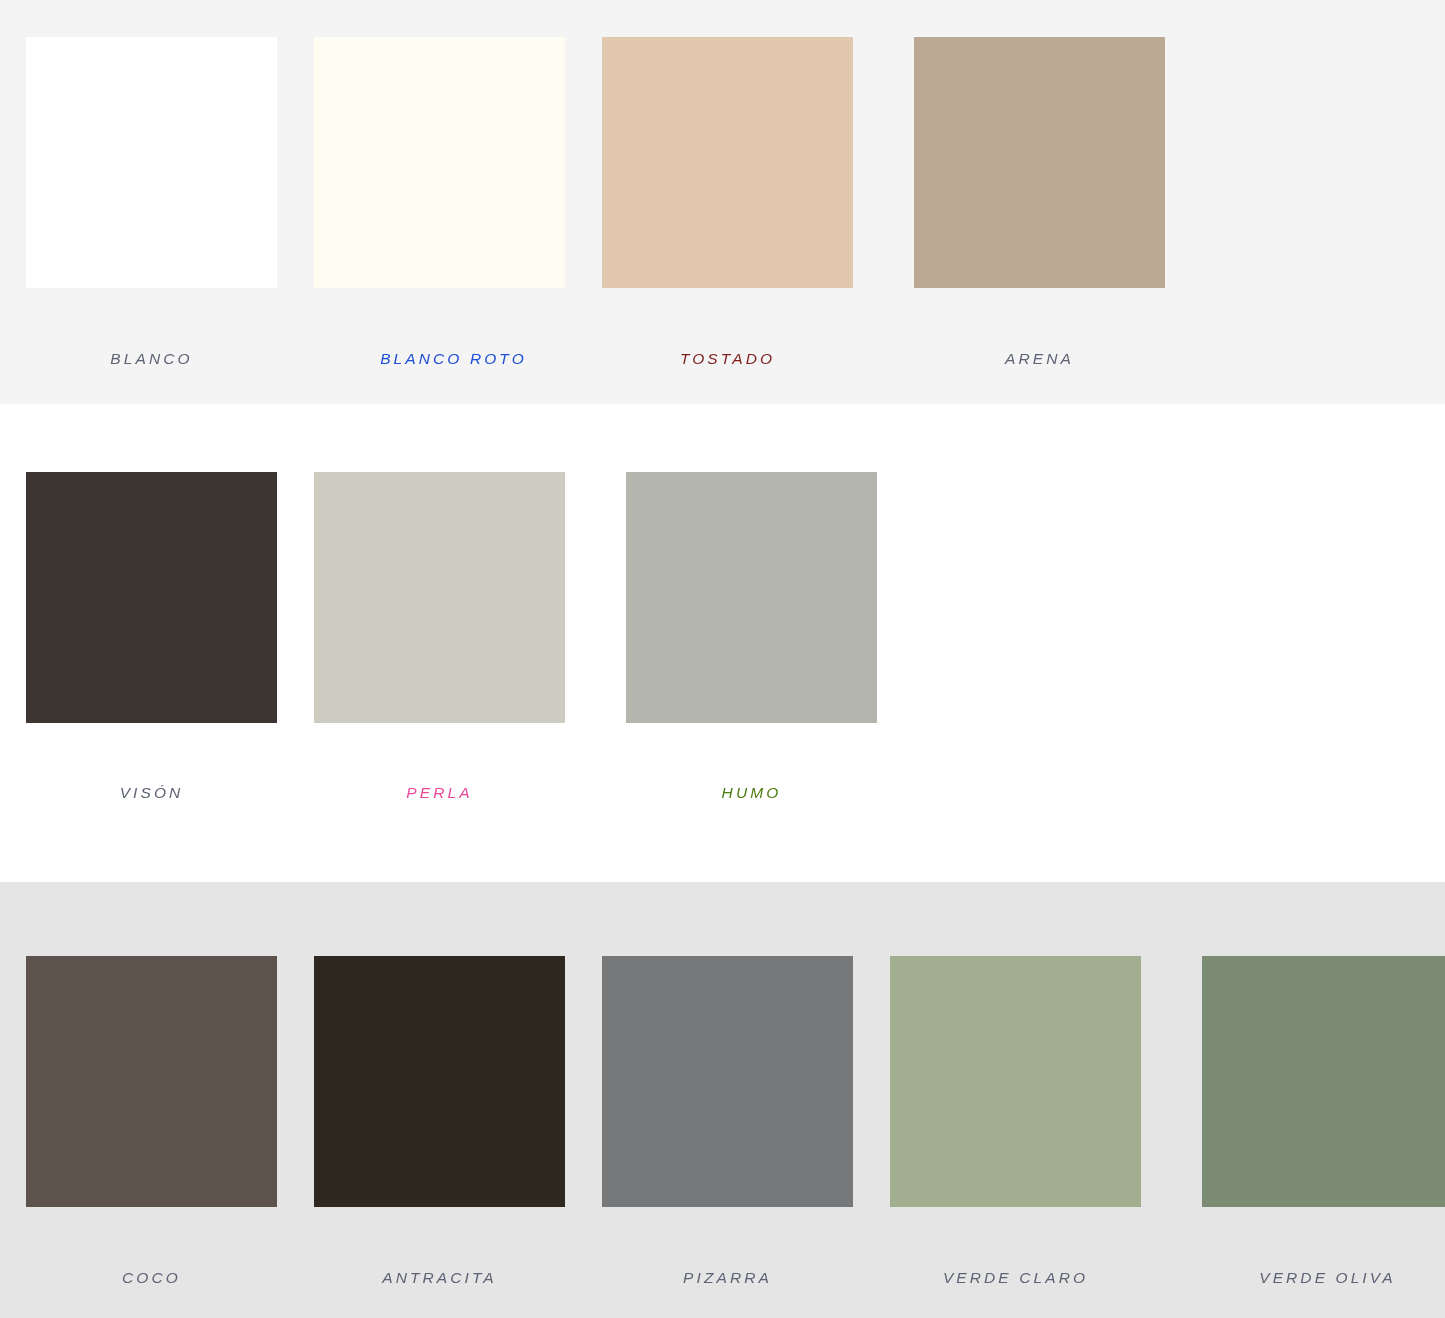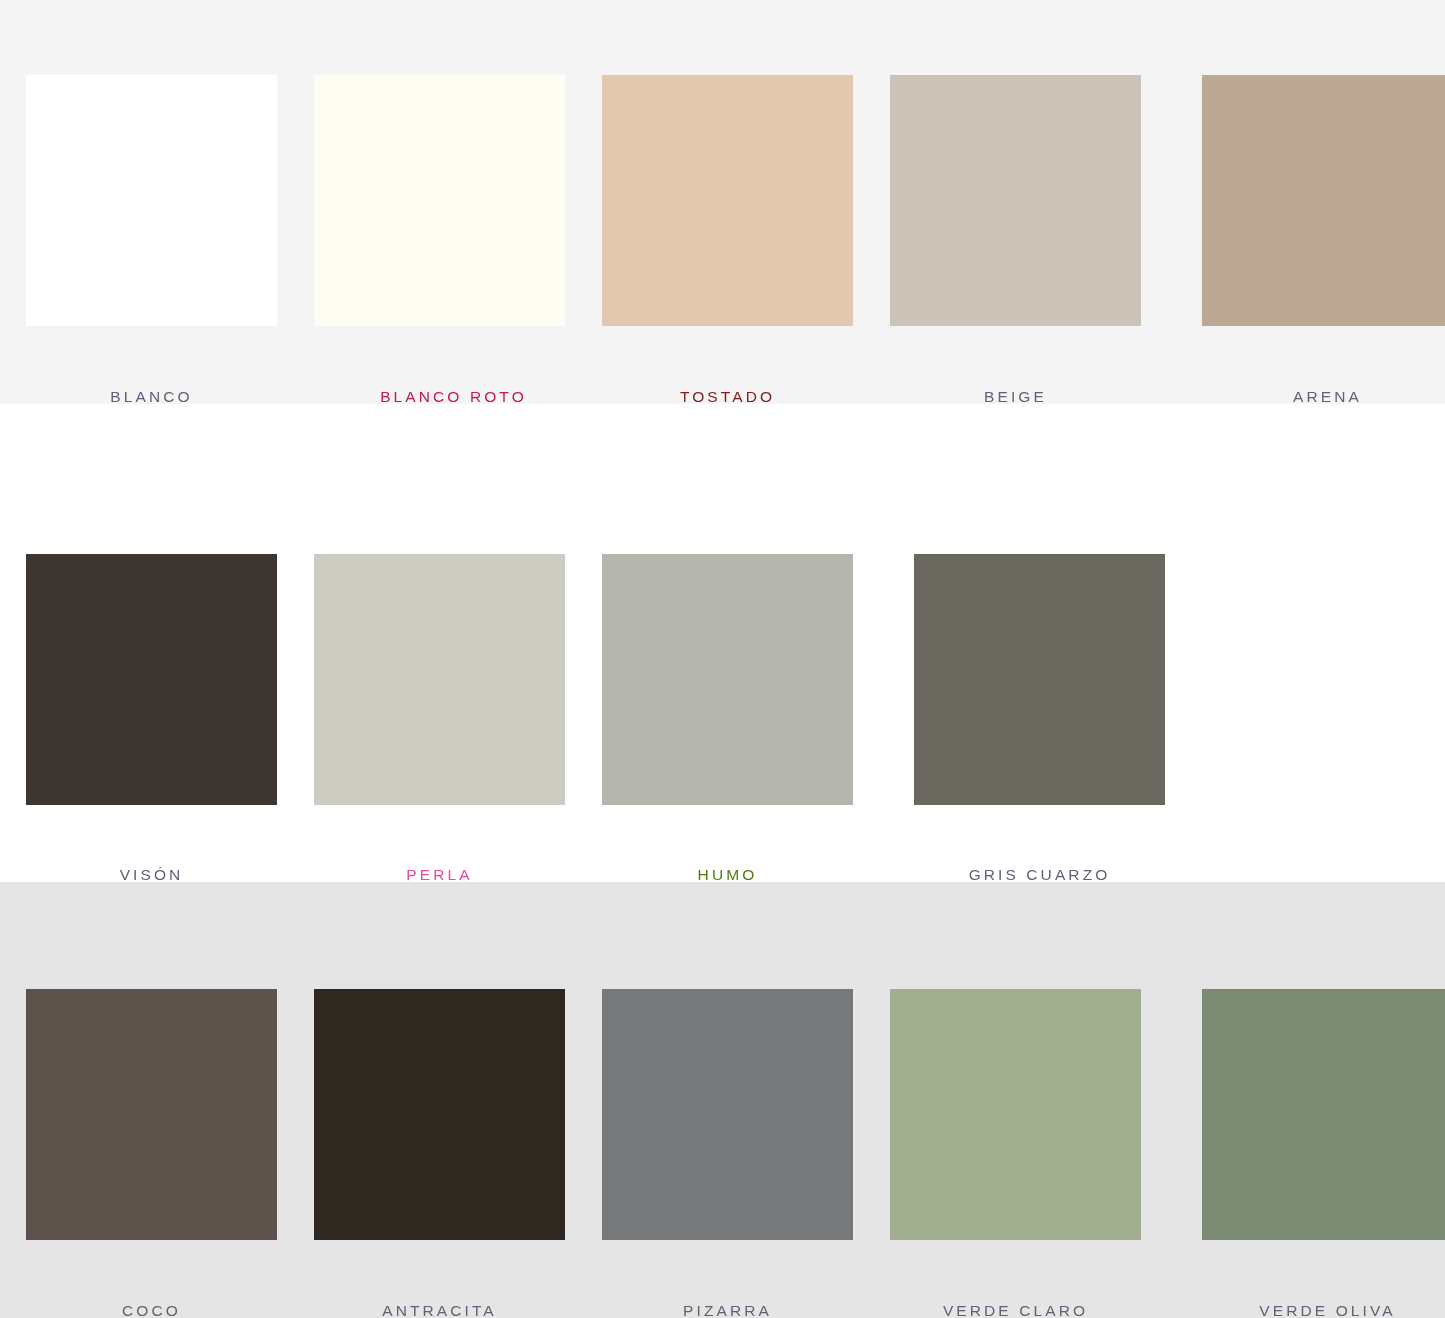--- a/index.html
+++ b/index.html
@@ -18,22 +18,23 @@
     height: 1318px;
     display: flex;
     flex-direction: column;
   }
 
   
   .swatch-row {
     width: 100%;
     display: flex;
     justify-content: flex-start;
-    align-items: flex-end;
+    align-items: flex-start;
     padding: 0 26px;
+    font-style: italic;
   }
 
   .swatch-row.band-tinted { background: #f4f4f4; }
   .swatch-row.band-plain  { background: #ffffff; }
 
   .swatch-row.row-1 { height: 404px; padding-top: 37px; }
   .swatch-row.row-2 { height: 478px; padding-top: 68px; }
   .swatch-row.row-3 { height: 436px; padding-top: 74px; }
 
   
@@ -74,52 +75,44 @@
 
 <div class="palette">
 
   <div class="swatch-row band-tinted row-1" style="background-color: rgb(244, 244, 244);">
     <div class="swatch-cell">
       <div class="swatch-chip" style="background-color: rgb(255, 255, 255);"></div>
       <div class="swatch-label" style="color: rgb(93, 98, 116);">BLANCO</div>
     </div>
     <div class="swatch-cell">
       <div class="swatch-chip" style="background-color: rgb(255, 253, 242);"></div>
-      <div class="swatch-label" style="color: #be185d; margin-left: 28px;">BLANCO ROTO</div>
+      <div class="swatch-label" style="color: #1d4ed8; margin-left: 28px;">BLANCO ROTO</div>
     </div>
     <div class="swatch-cell">
       <div class="swatch-chip" style="background-color: rgb(226, 200, 175);"></div>
       <div class="swatch-label" style="color: #7f1d1d;">TOSTADO</div>
-    </div>
-    <div class="swatch-cell">
-      <div class="swatch-chip" style="background-color: rgb(203, 195, 184);"></div>
-      <div class="swatch-label" style="color: rgb(93, 98, 116);">BEIGE</div>
     </div>
     <div class="swatch-cell">
       <div class="swatch-chip" style="background-color: rgb(188, 169, 147);"></div>
       <div class="swatch-label" style="color: rgb(93, 98, 116);">ARENA</div>
     </div>
   </div>
 
   <div class="swatch-row band-plain row-2" style="background-color: rgb(255, 255, 255);">
     <div class="swatch-cell">
       <div class="swatch-chip" style="background-color: rgb(61, 53, 50);"></div>
       <div class="swatch-label" style="color: rgb(93, 98, 116);">VISÓN</div>
     </div>
     <div class="swatch-cell">
       <div class="swatch-chip" style="background-color: rgb(206, 204, 192);"></div>
       <div class="swatch-label" style="color: #ec4899;">PERLA</div>
     </div>
     <div class="swatch-cell">
       <div class="swatch-chip" style="background-color: rgb(180, 181, 173);"></div>
       <div class="swatch-label" style="color: #4d7c0f;">HUMO</div>
-    </div>
-    <div class="swatch-cell">
-      <div class="swatch-chip" style="background-color: rgb(106, 103, 95);"></div>
-      <div class="swatch-label" style="color: rgb(93, 98, 116);">GRIS CUARZO</div>
     </div>
   </div>
 
   <div class="swatch-row band-tinted row-3" style="background-color: #e5e5e5;">
     <div class="swatch-cell">
       <div class="swatch-chip" style="background-color: rgb(93, 82, 76);"></div>
       <div class="swatch-label" style="color: rgb(93, 98, 116);">COCO</div>
     </div>
     <div class="swatch-cell">
       <div class="swatch-chip" style="background-color: rgb(46, 40, 32);"></div>

